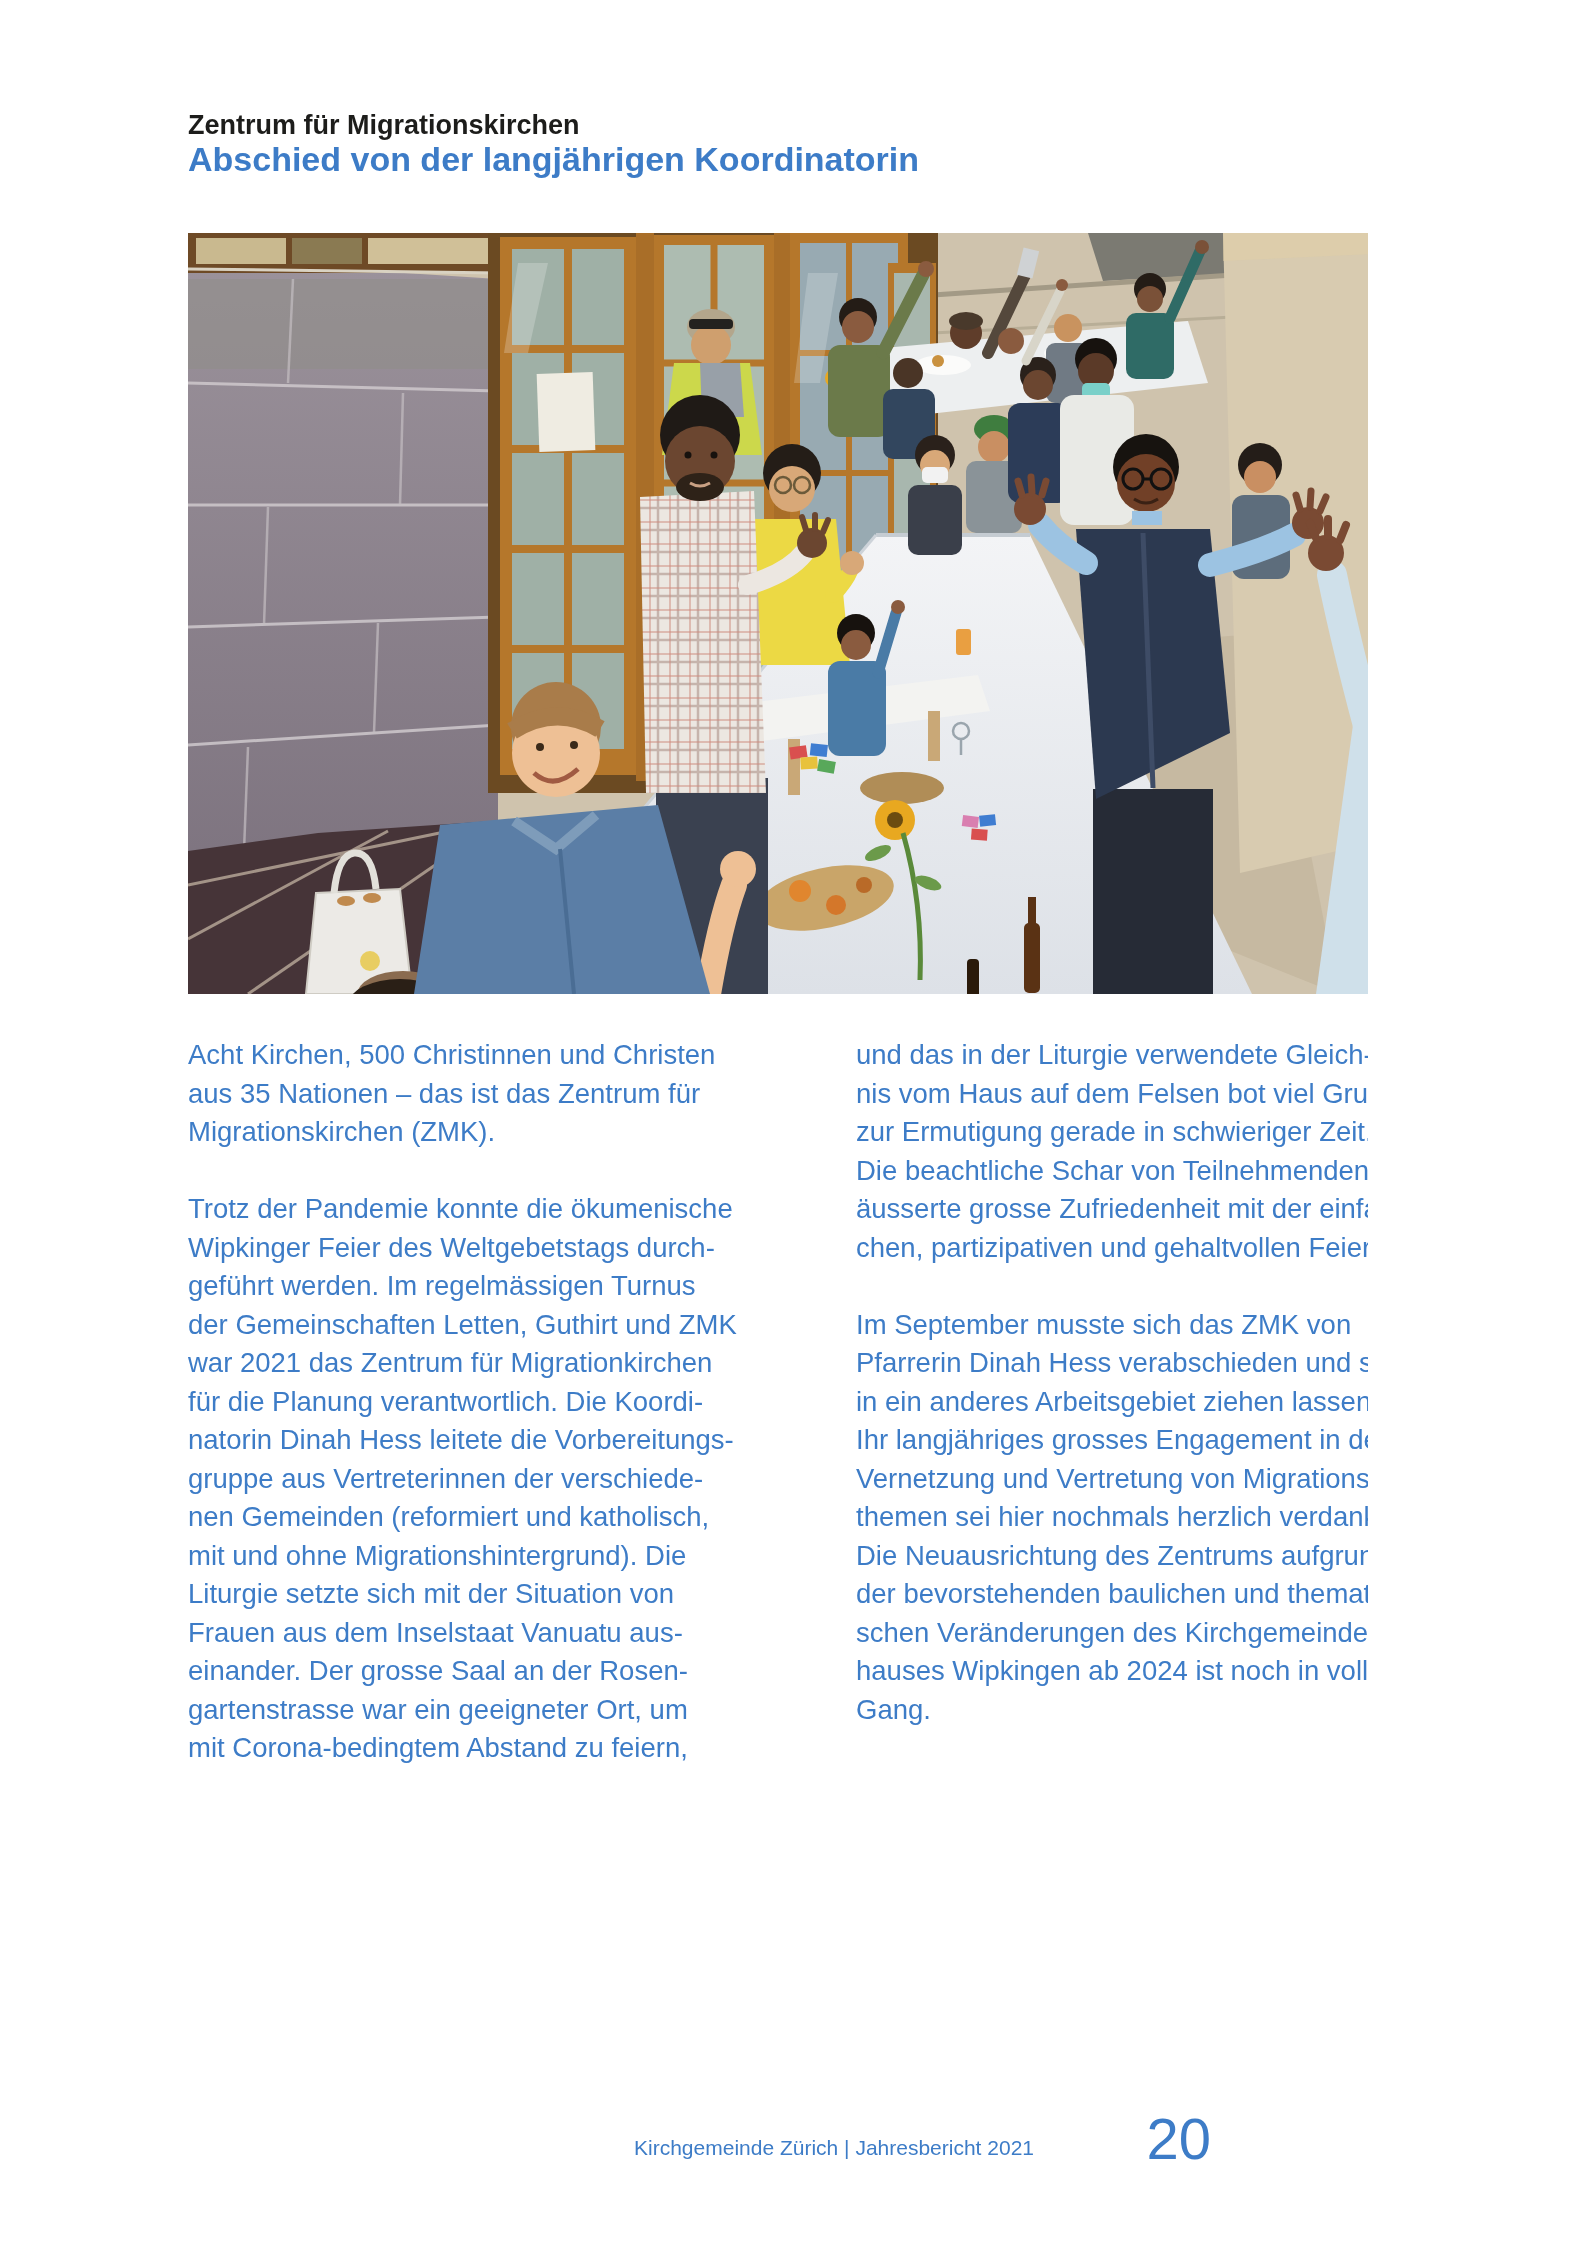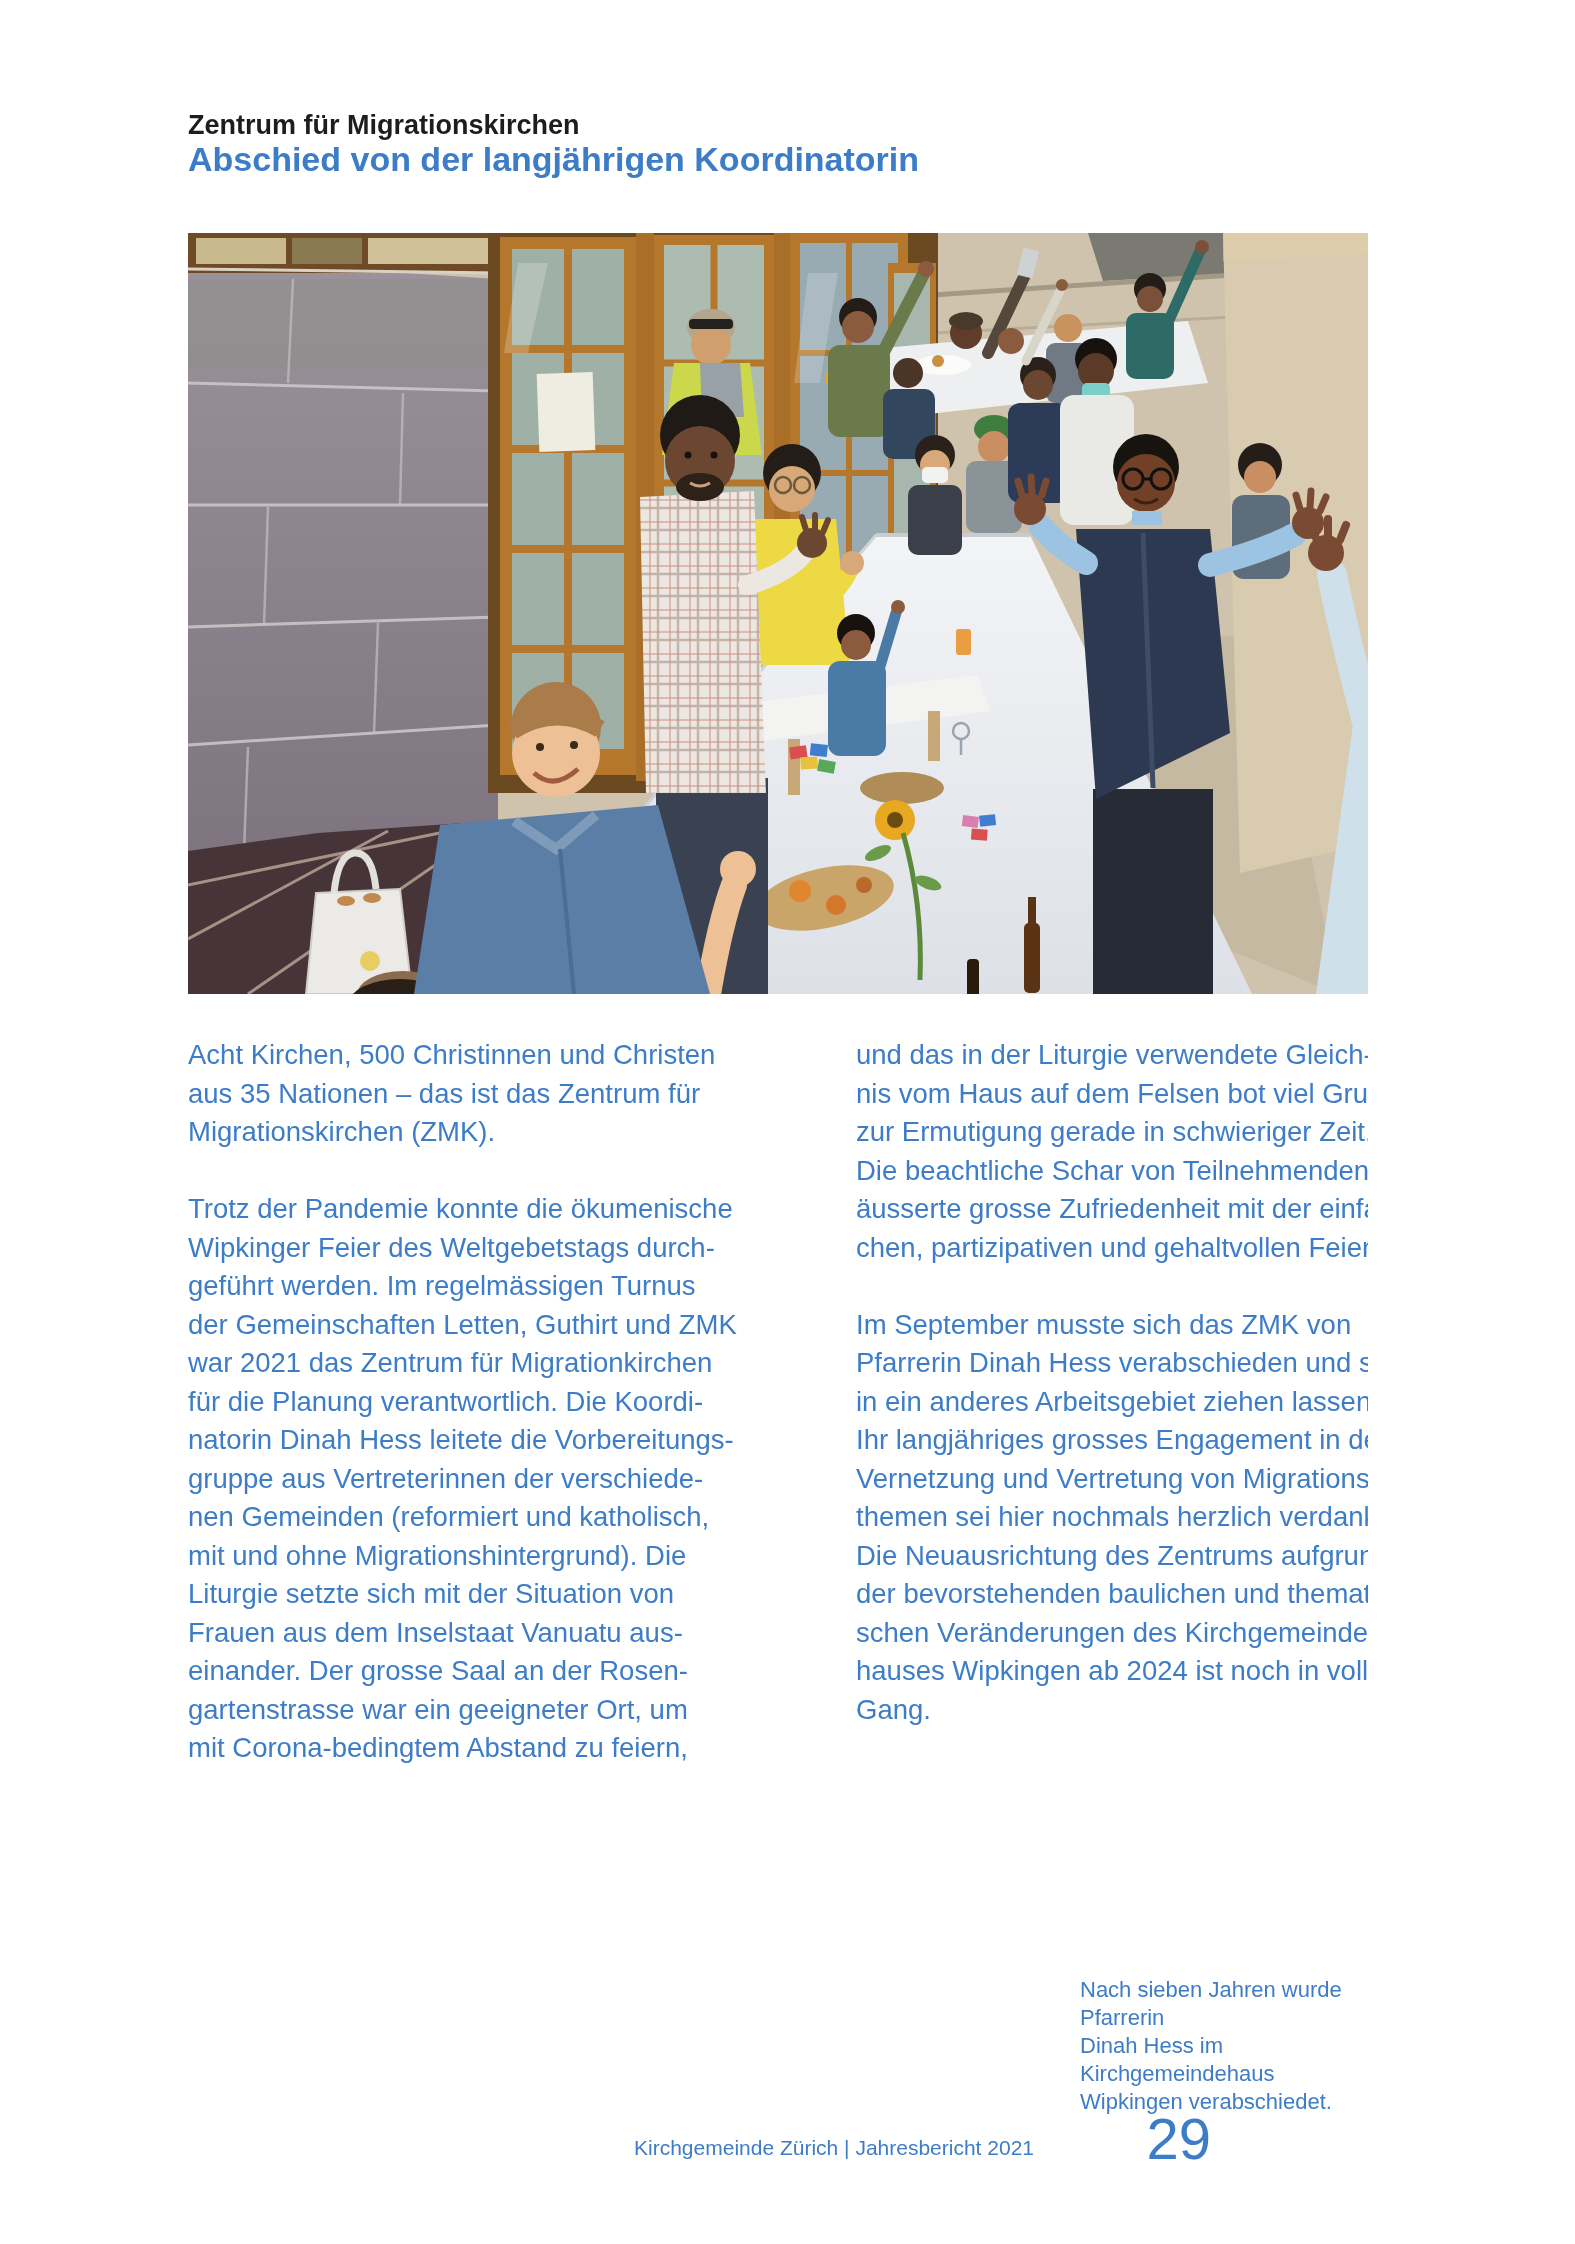--- a/index.html
+++ b/index.html
@@ -378,22 +378,19 @@
 Vernetzung und Vertretung von Migrations-
 themen sei hier nochmals herzlich verdankt.
 Die Neuausrichtung des Zentrums aufgrund
 der bevorstehenden baulichen und themati-
 schen Veränderungen des Kirchgemeinde-
 hauses Wipkingen ab 2024 ist noch in vollem
 Gang.</p>
     </div>
   </main>
 
-  <div class="photo-caption">Nach sieben Jahren wurde Pfarrerin
-Dinah Hess im Kirchgemeindehaus
-Wipkingen verabschiedet.</div>
 
   <footer>
     <div class="imprint">Kirchgemeinde Zürich | Jahresbericht 2021</div>
-    <div class="pagenum">29</div>
+    <div class="pagenum">20</div>
   </footer>
 
 </div>
 
 </body></html>

